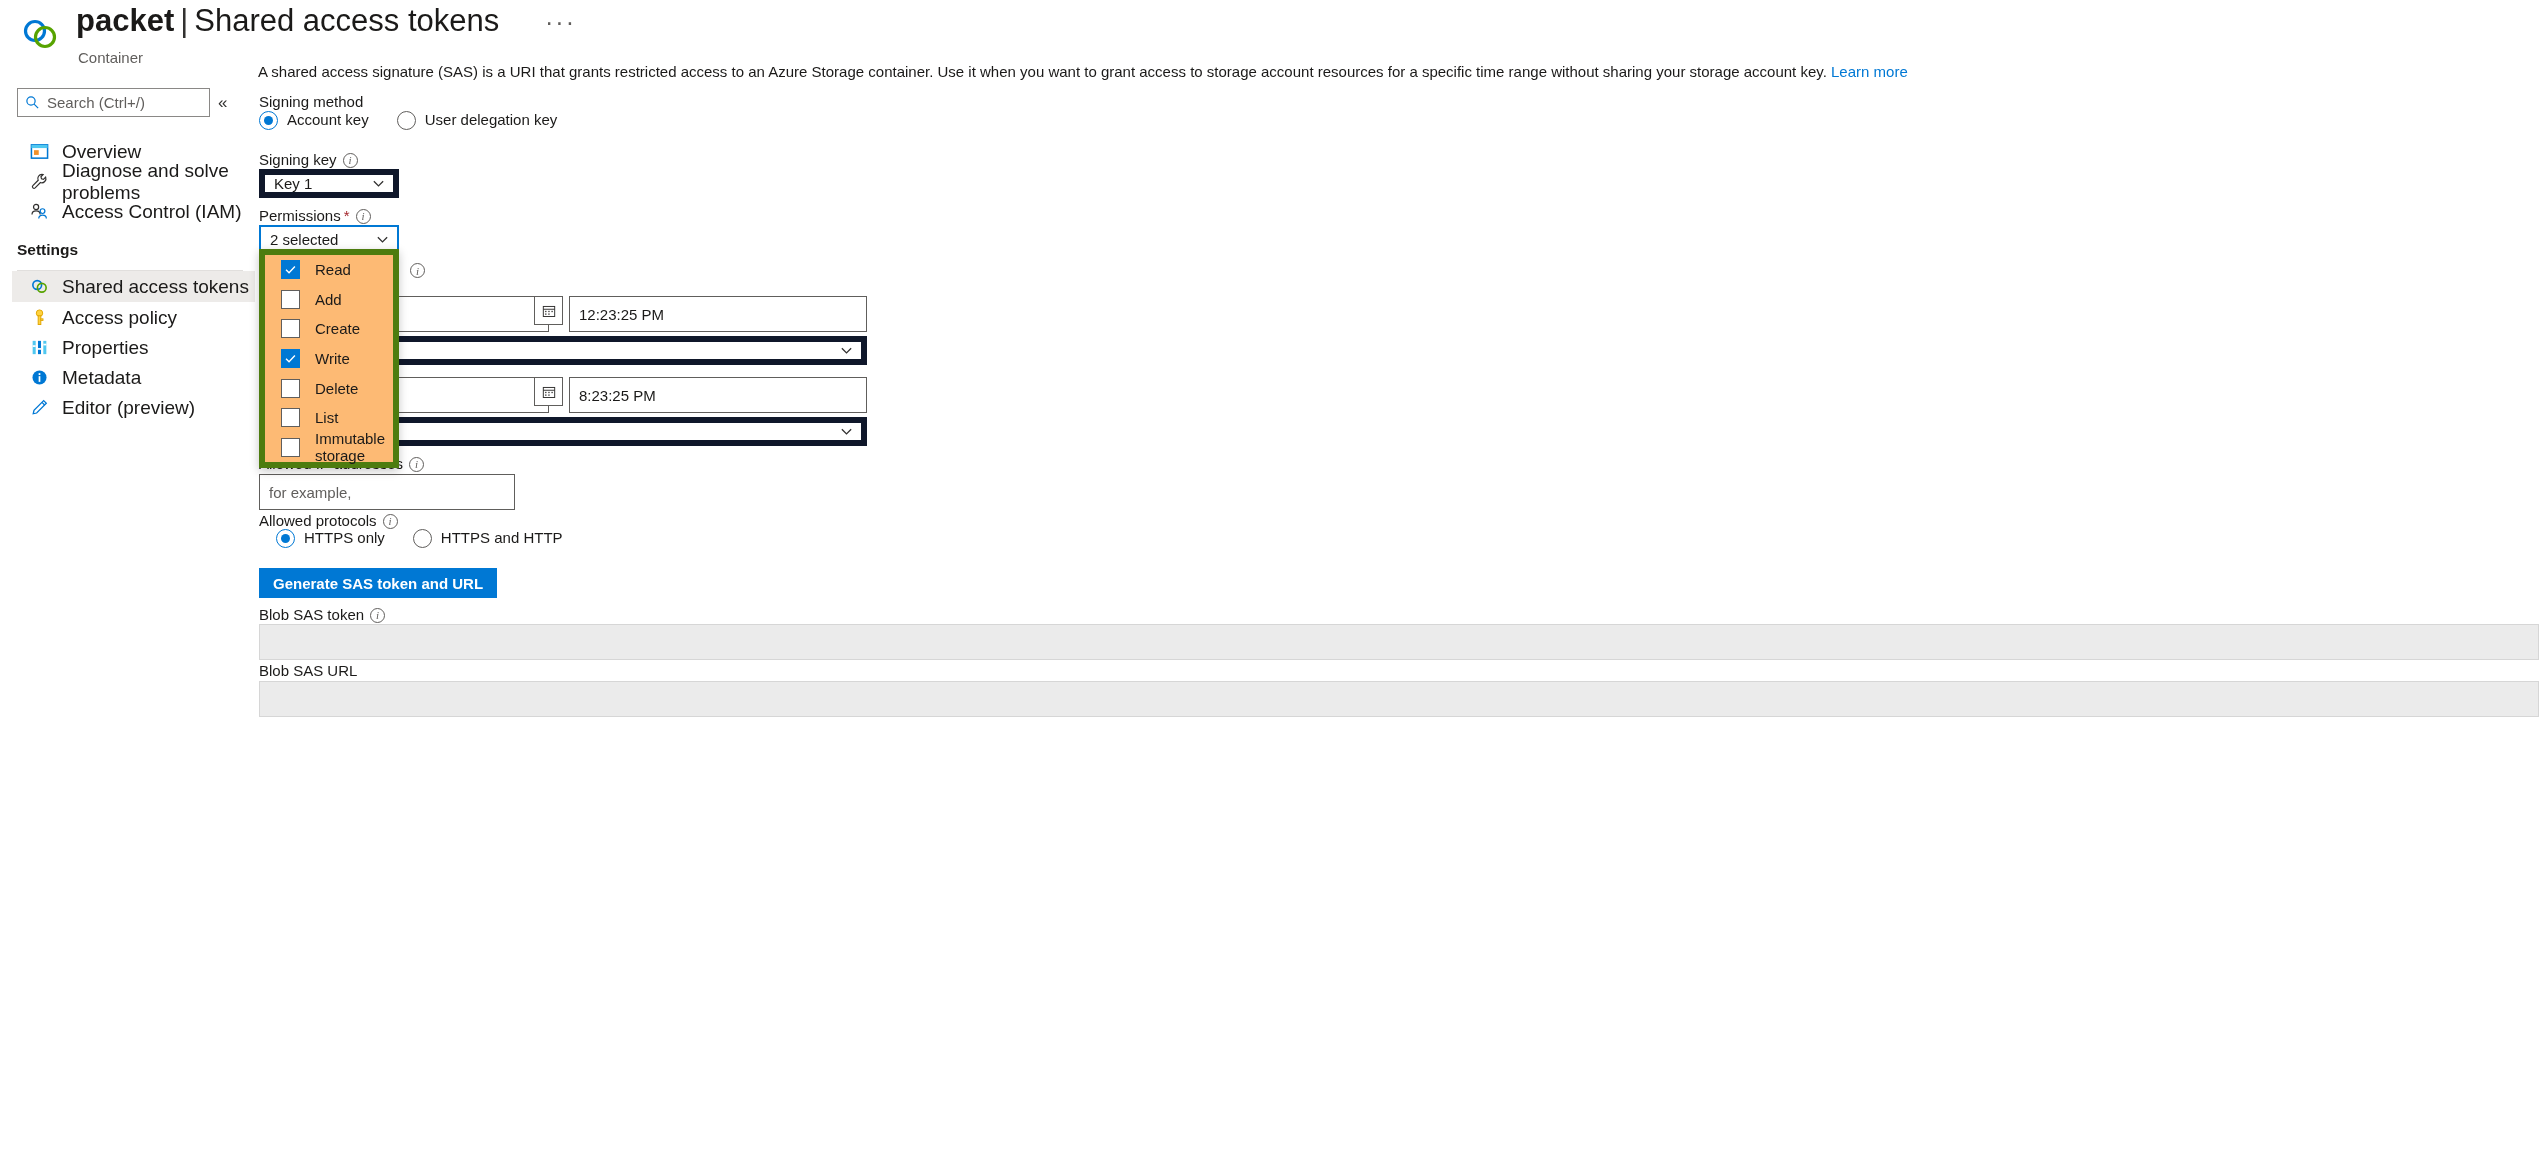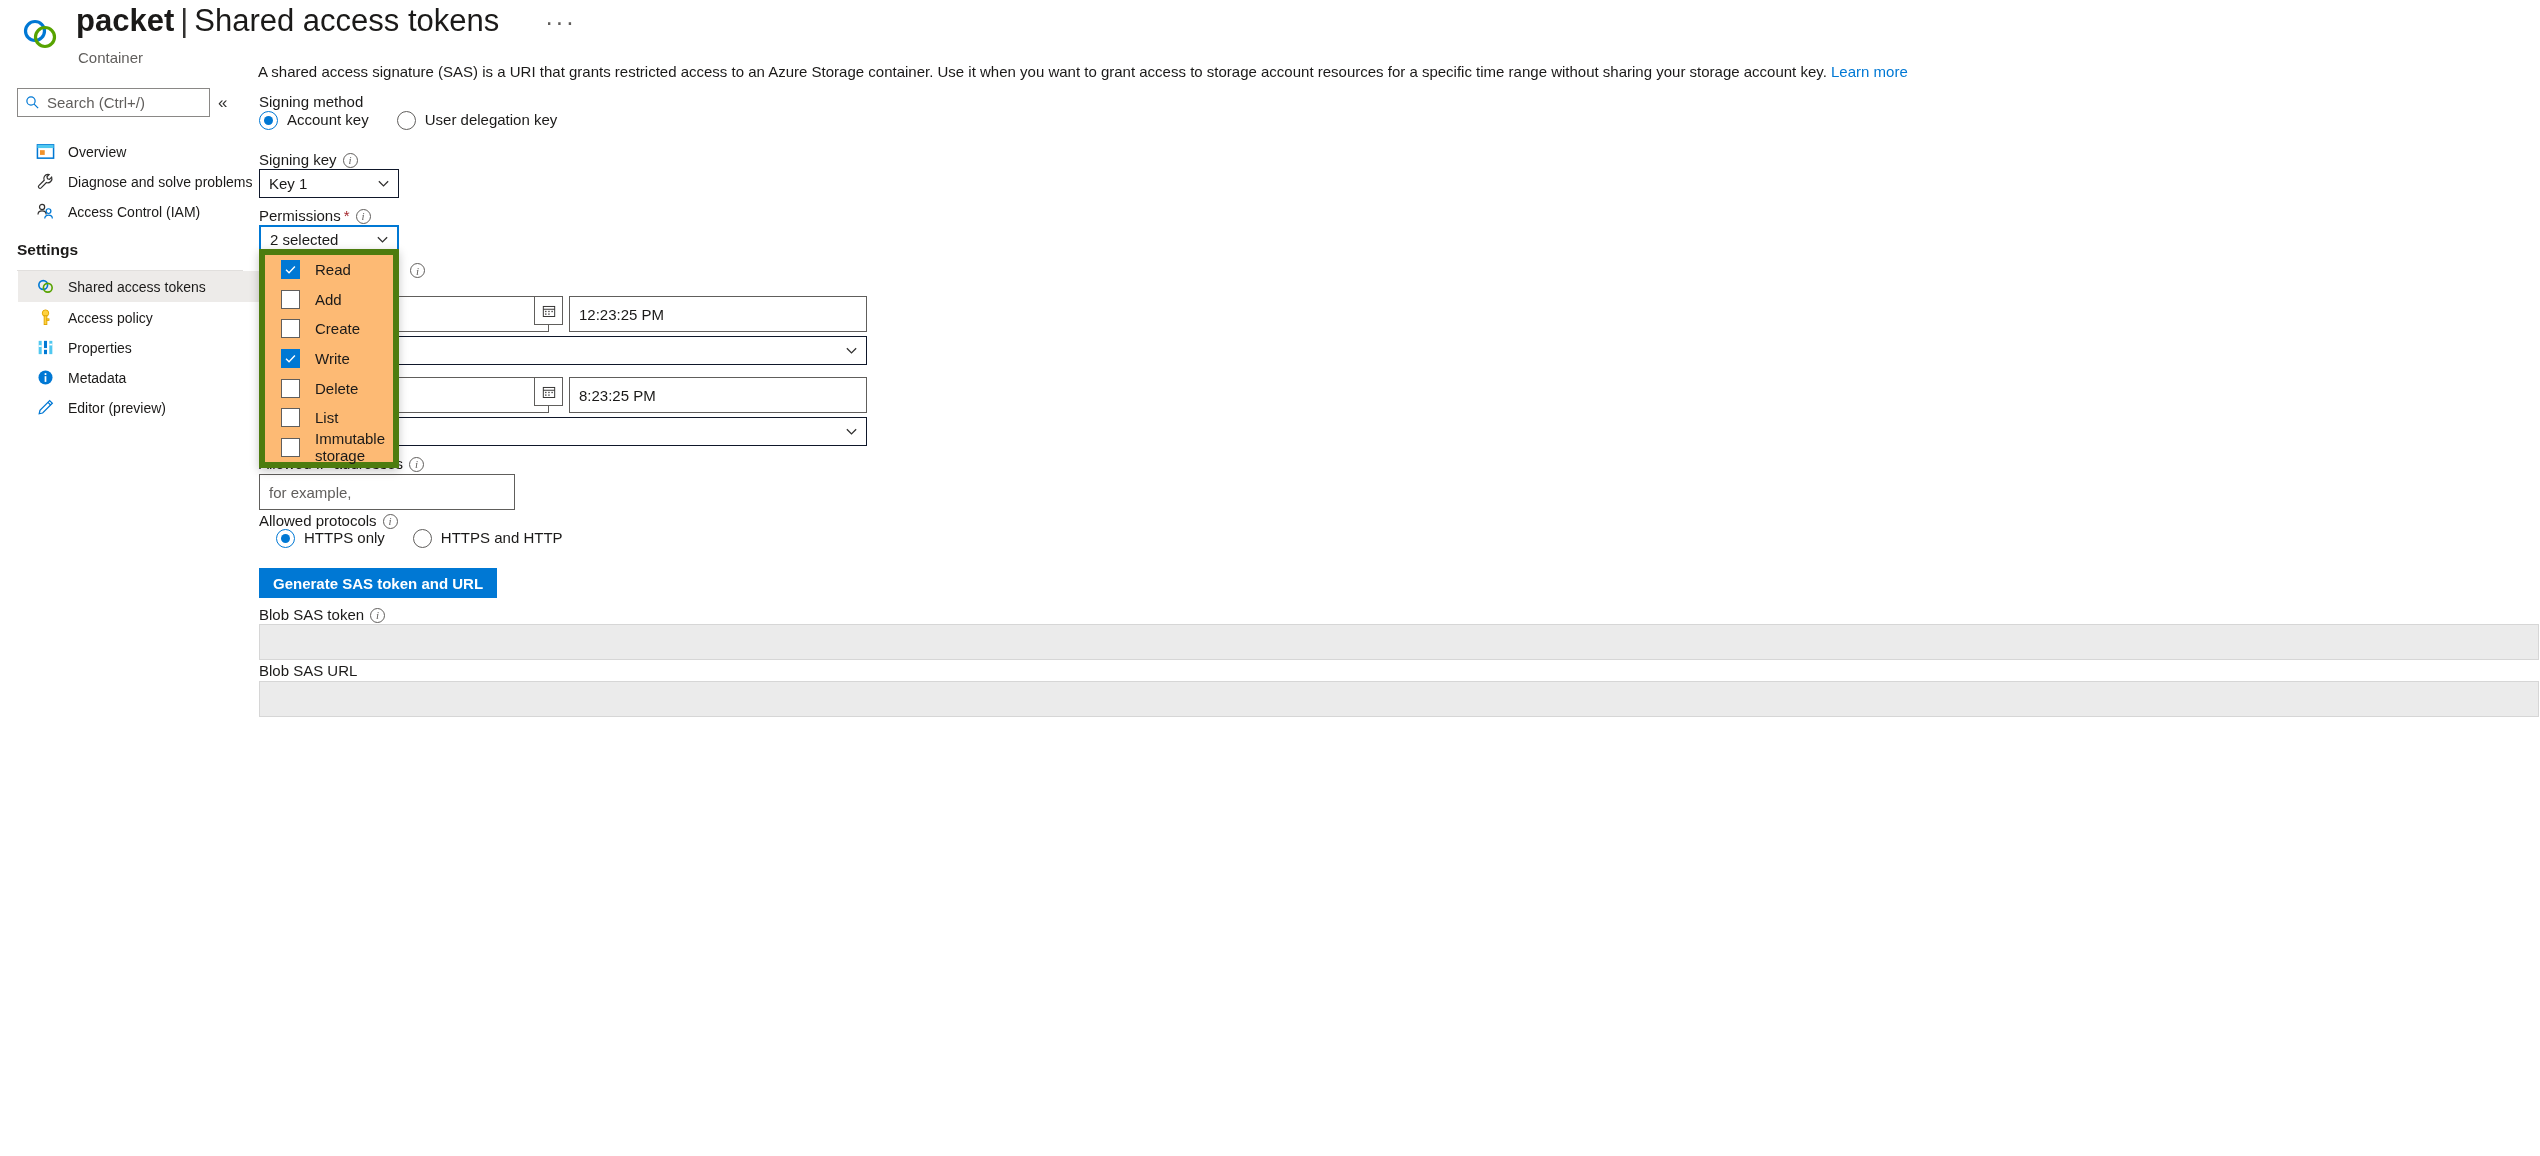--- a/index.html
+++ b/index.html
@@ -23,21 +23,21 @@
   .hdr-subtitle { position: absolute; left: 78px; top: 49px; font-size: 15px; color: #605e5c; }
 
   
   .sidebar { position: absolute; left: 0; top: 88px; width: 243px; height: 1068px; background: #ffffff; }
   .search-box { position: absolute; left: 17px; top: 0px; width: 193px; height: 29px; border: 1px solid #8a8886; background: #fff; display: flex; align-items: center; padding-left: 7px; }
   .search-box svg { width: 15px; height: 15px; flex: 0 0 auto; }
   .search-box input { border: none; outline: none; font-size: 15px; color: #323130; background: transparent; padding-left: 7px; width: 150px; font-family: "Liberation Sans", sans-serif; }
   .search-box input::placeholder { color: #605e5c; }
   .collapse-btn { position: absolute; left: 218px; top: 3px; font-size: 17px; color: #323130; cursor: pointer; line-height: 24px; }
 
-  .nav-item { position: absolute; left: 18px; width: 243px; height: 31px; display: flex; align-items: center; padding-left: 17px; cursor: pointer; font-size: 14px; color: #1b1a19; }
+  .nav-item { position: absolute; left: 12px; width: 243px; height: 31px; display: flex; align-items: center; padding-left: 17px; cursor: pointer; font-size: 19px; color: #1b1a19; }
   .nav-item .ico { width: 21px; height: 21px; flex: 0 0 auto; display: flex; align-items: center; justify-content: center; margin-right: 12px; }
   .nav-item.selected { background: #edebe9; }
   .nav-head { position: absolute; left: 17px; font-size: 15.5px; font-weight: 700; color: #1b1a19; }
   .nav-sep { position: absolute; left: 17px; width: 226px; height: 1px; background: #e1dfdd; }
 
   
   .main { position: absolute; left: 258px; top: 0; right: 0; }
   .desc { position: absolute; left: 0; top: 62px; font-size: 15px; color: #1b1a19; line-height: 20px; white-space: nowrap; }
   .desc a { color: #0078d4; text-decoration: none; }
 
@@ -45,21 +45,21 @@
   .req { color: #a4262c; padding-left: 3px; }
 
   .info-i { display: inline-flex; width: 15px; height: 15px; border: 1px solid #605e5c; border-radius: 50%; align-items: center; justify-content: center; font-size: 11px; font-style: italic; color: #605e5c; vertical-align: 1px; margin-left: 6px; font-family: "Liberation Serif", serif; cursor: pointer; }
 
   .radio-row { position: absolute; display: flex; align-items: flex-start; }
   .radio { width: 19px; height: 19px; border-radius: 50%; border: 1px solid #605e5c; display: inline-block; position: relative; flex: 0 0 auto; cursor: pointer; }
   .radio.on { border: 1px solid #0078d4; }
   .radio.on::after { content: ""; position: absolute; left: 4px; top: 4px; width: 9px; height: 9px; border-radius: 50%; background: #0078d4; }
   .radio-lbl { font-size: 15px; color: #1b1a19; margin-left: 9px; margin-right: 28px; cursor: pointer; }
 
-  .select { position: absolute; border: 1px solid #0f172a; background: #fff; height: 29px; display: flex; align-items: center; padding: 0 8px 0 9px; font-size: 15px; color: #1b1a19; cursor: pointer; }
+  .select { position: absolute; border: 6px solid #0f172a; background: #fff; height: 29px; display: flex; align-items: center; padding: 0 8px 0 9px; font-size: 15px; color: #1b1a19; cursor: pointer; }
   .select.focused { border: 2px solid #0078d4; }
   .select .cv { flex: 1 1 auto; }
   .chev { width: 13px; height: 13px; flex: 0 0 auto; }
 
   .tbox { position: absolute; border: 1px solid #605e5c; background: #fff; height: 29px; display: flex; align-items: center; padding: 17px 9px; font-size: 15px; color: #1b1a19; }
   .tbox.placeholder { color: #605e5c; }
   .tbox.readonly { background: #ebebeb; border: 1px solid #d6d6d6; }
   .cal-btn { position: absolute; width: 29px; height: 29px; border: 1px solid #605e5c; background: #fff; display: flex; align-items: center; justify-content: center; cursor: pointer; }
 
   

